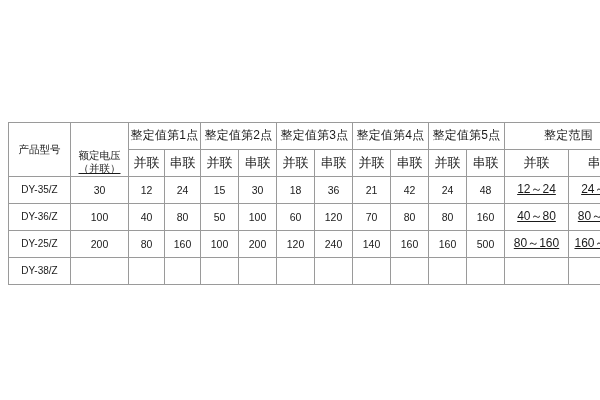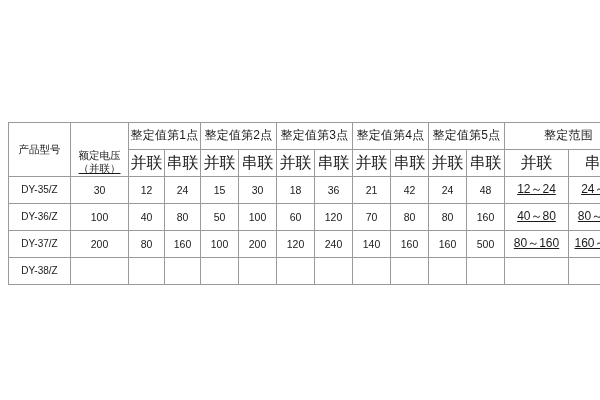--- a/index.html
+++ b/index.html
@@ -35,21 +35,21 @@
     font-weight: normal;
     line-height: 1.15;
   }
   .hdr-group {
     font-weight: bold;
     font-size: 12px;
     letter-spacing: 0.2px;
   }
   .hdr-sub {
     font-weight: bold;
-    font-size: 16px;
+    font-size: 13px;
   }
   .model-cell {
     font-size: 10px;
     text-align: center;
   }
   .corner {
     font-weight: bold;
     font-size: 10.5px;
   }
   .volt-head {
@@ -146,21 +146,21 @@
         <td class="num">60</td>
         <td class="num">120</td>
         <td class="num">70</td>
         <td class="num">80</td>
         <td class="num">80</td>
         <td class="num">160</td>
         <td class="range">40～80</td>
         <td class="range">80～160</td>
       </tr>
       <tr>
-        <td class="model-cell">DY-37/Z</td>
+        <td class="model-cell">DY-25/Z</td>
         <td class="volt-val">200</td>
         <td class="num">80</td>
         <td class="num">160</td>
         <td class="num">100</td>
         <td class="num">200</td>
         <td class="num">120</td>
         <td class="num">240</td>
         <td class="num">140</td>
         <td class="num">160</td>
         <td class="num">160</td>

